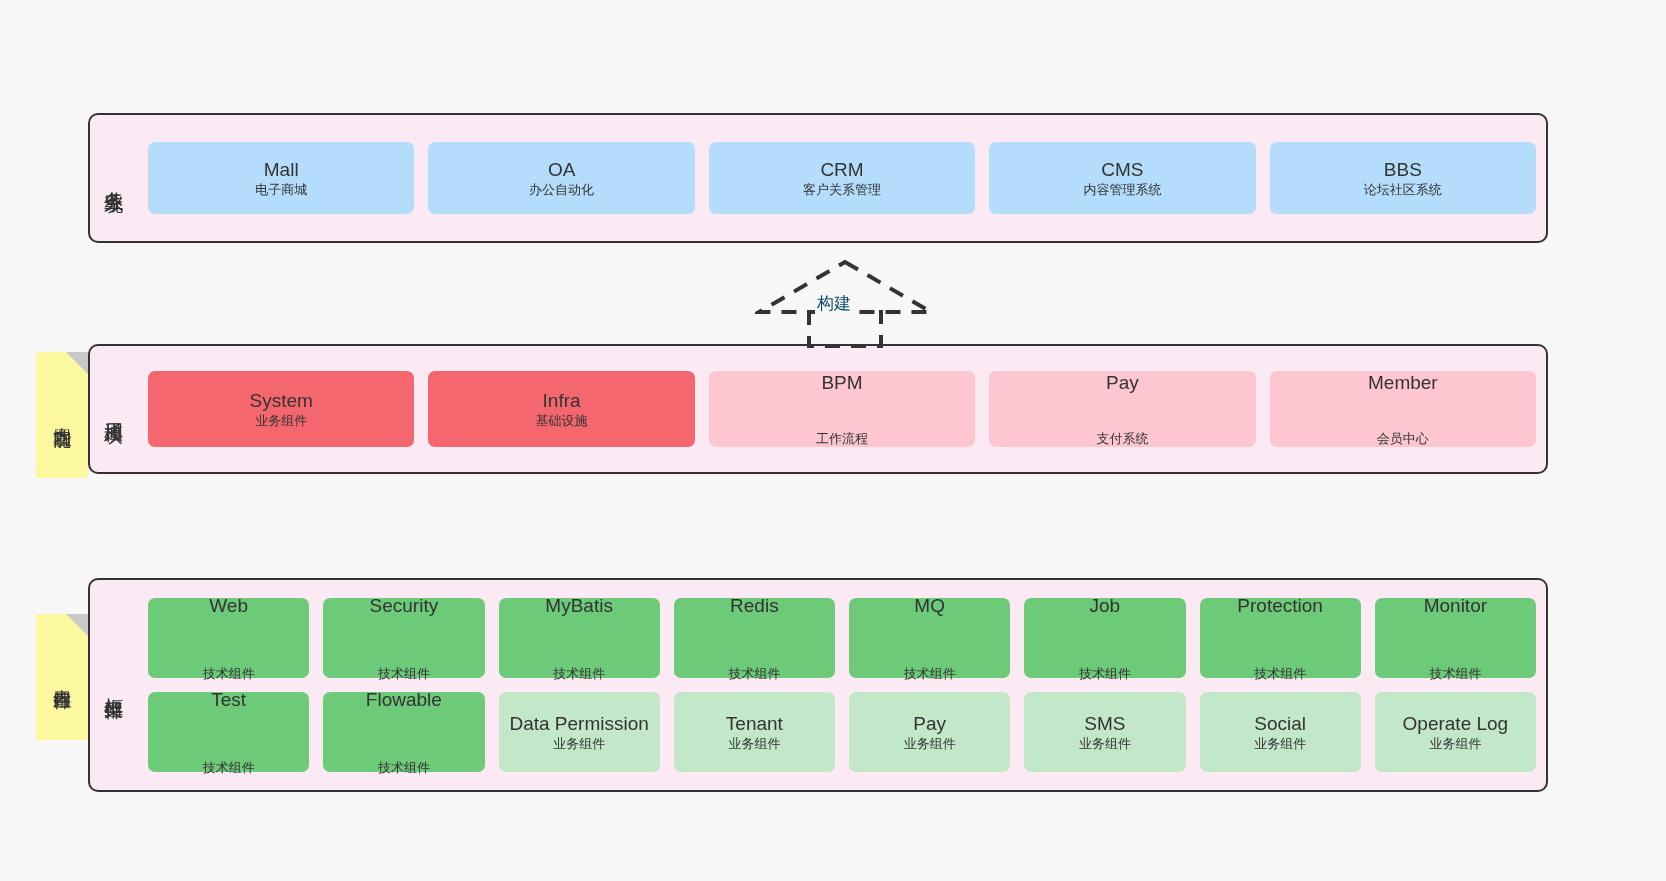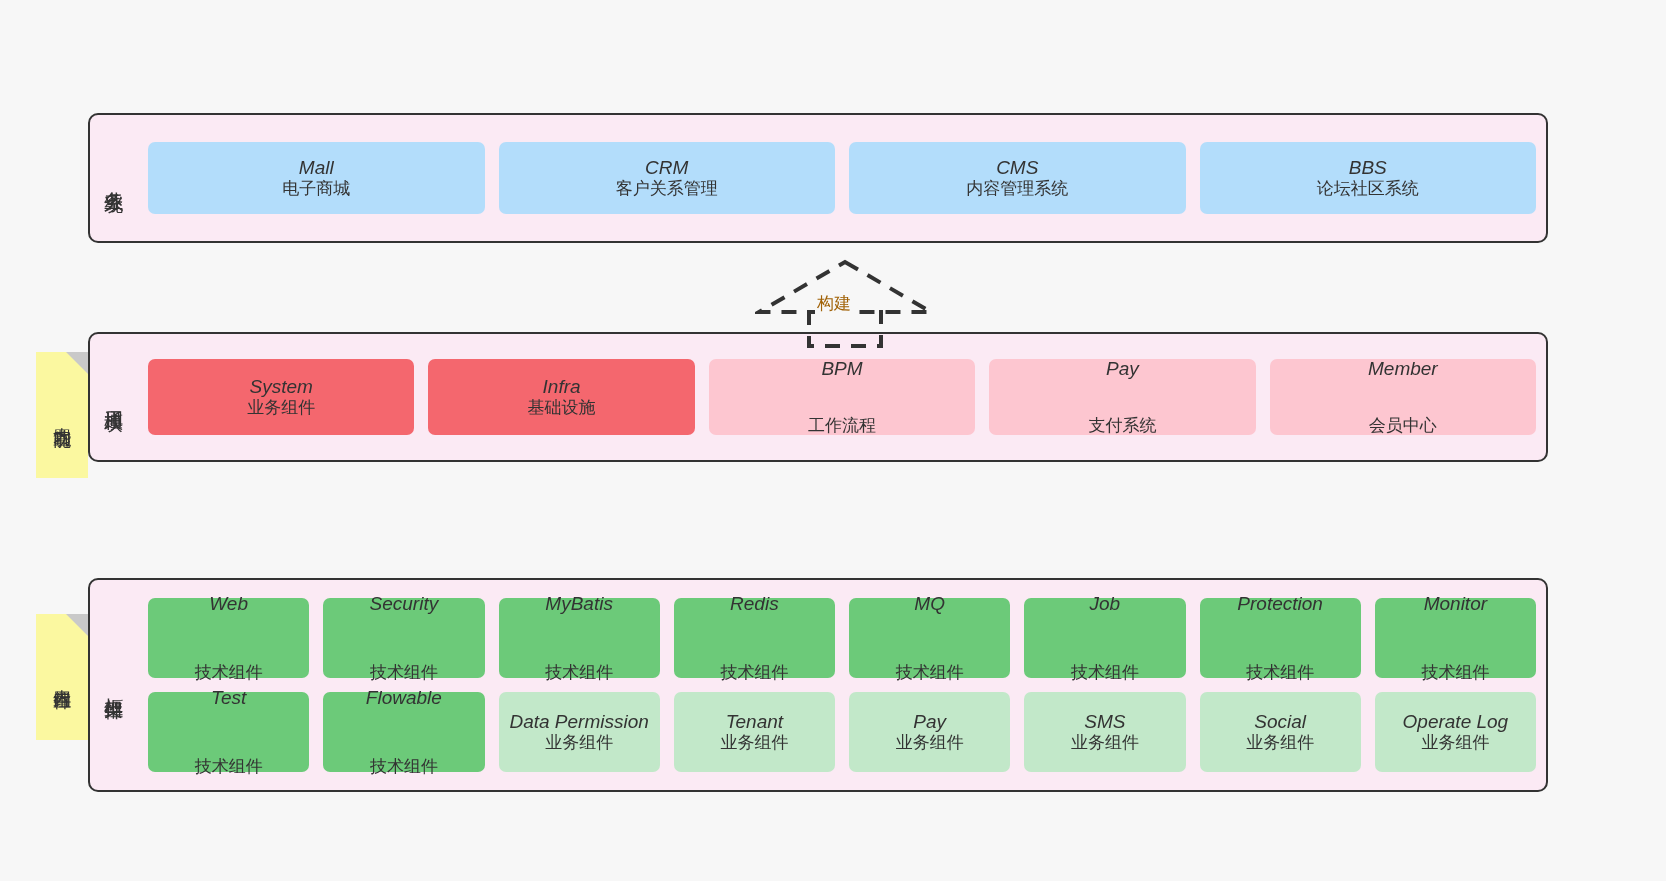--- a/index.html
+++ b/index.html
@@ -62,35 +62,35 @@
     border-radius: 7px;
     display: flex;
     flex-direction: column;
     align-items: center;
     justify-content: center;
     text-align: center;
     line-height: 1.18;
     color: #333333;
     padding: 4px 2px;
   }
-  .cell .t1 { font-size: 19px; font-style: italic; }
-  .cell .t2 { font-size: 17px; }
+  .cell .t1 { font-size: 19px; }
+  .cell .t2 { font-size: 13px; }
 
   
   .c-blue        { background: #b3ddfb; }
   .c-red         { background: #f4676e; }
   .c-pink        { background: #fdc6d0; gap: 36px; }
   .c-green       { background: #6cca79; gap: 48px; }
   .c-lightgreen  { background: #c2e8c9; }
 
   
   #layer-business { left: 88px;  top: 113px; width: 1460px; height: 130px; }
   #layer-business .cell { height: 72px; }
 
-  #layer-common   { left: 88px;  top: 332px; width: 1460px; height: 130px; }
+  #layer-common   { left: 88px;  top: 344px; width: 1460px; height: 130px; }
   #layer-common .cell { height: 76px; }
 
   #layer-framework{ left: 88px;  top: 578px; width: 1460px; height: 214px; }
   #layer-framework .cell { height: 80px; }
 
   
   .note {
     position: absolute;
     width: 52px;
     background: #fbf8a0;
@@ -121,21 +121,21 @@
 
   
   .arrow-group {
     position: absolute;
     z-index: 2;
   }
   .arrow-group svg { display: block; }
   .arrow-label {
     position: absolute;
     font-size: 17px;
-    color: #a16207;
+    color: #0c4a6e;
     background: #f7f7f7;
     padding: 0 2px;
     white-space: nowrap;
   }
   #arrow-build    { left: 755px; top: 258px; width: 180px; height: 90px; }
   #arrow-build .arrow-label { left: 60px; top: 34px; }
   #arrow-impl     { left: 768px; top: 492px; width: 180px; height: 90px; }
   #arrow-impl .arrow-label { left: 60px; top: 34px; }
 </style>
 </head>
@@ -145,20 +145,24 @@
 
   <div class="layer" id="layer-business">
     <div class="layer-title">业务系统</div>
     <div class="layer-body">
       <div class="row">
         <div class="cell c-blue">
           <span class="t1">Mall</span>
           <span class="t2">电子商城</span>
         </div>
         <div class="cell c-blue">
+          <span class="t1">OA</span>
+          <span class="t2">办公自动化</span>
+        </div>
+        <div class="cell c-blue">
           <span class="t1">CRM</span>
           <span class="t2">客户关系管理</span>
         </div>
         <div class="cell c-blue">
           <span class="t1">CMS</span>
           <span class="t2">内容管理系统</span>
         </div>
         <div class="cell c-blue">
           <span class="t1">BBS</span>
           <span class="t2">论坛社区系统</span>

